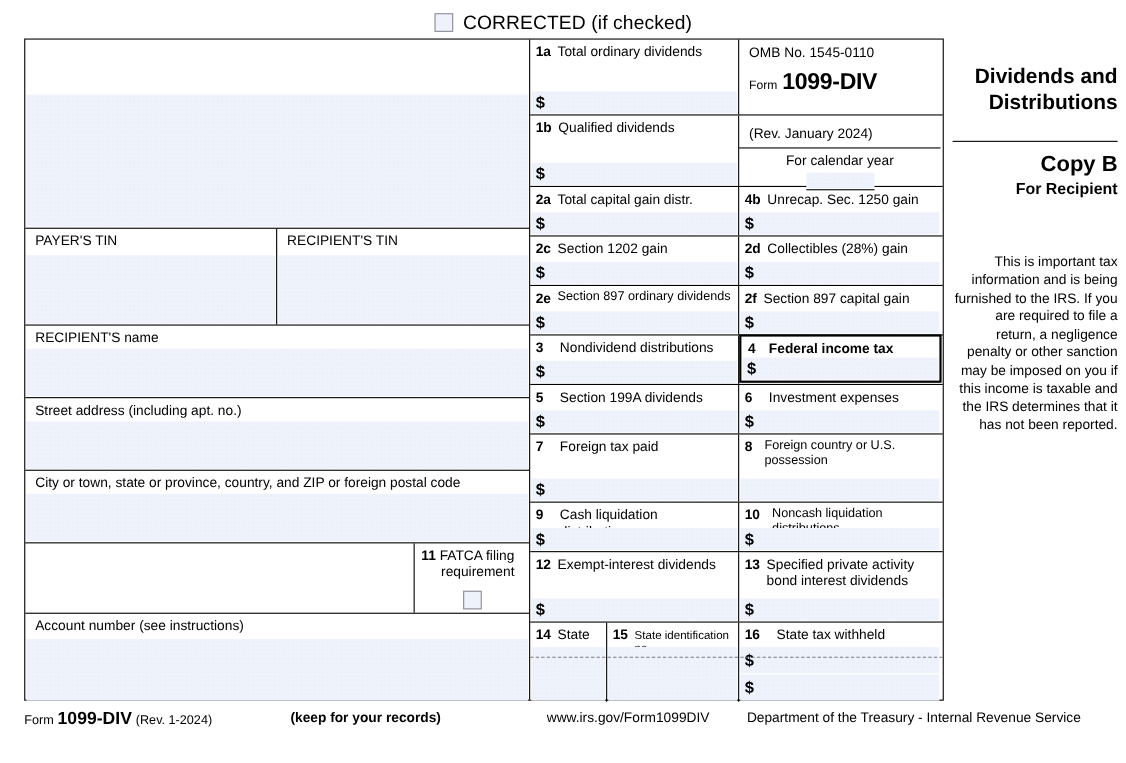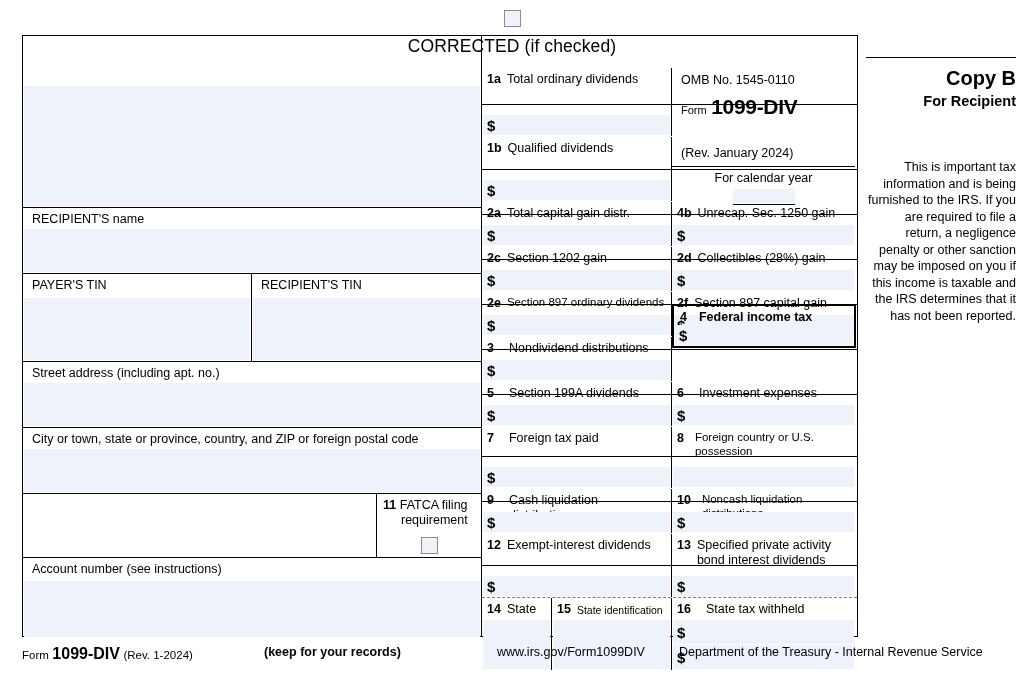--- a/index.html
+++ b/index.html
@@ -23,21 +23,20 @@
     background-size: 4px 4px;
   }
   .num { font-weight: bold; }
   .dollar { font-size: 15px; font-weight: bold; line-height: 1; }
 
   
   #corrected-row {
     position: absolute; left: 0; top: 10px; width: 1024px;
     display: flex; align-items: center; justify-content: center;
     gap: 9px;
-    flex-direction: column;
   }
   #corrected-box {
     width: 17px; height: 17px;
     border: 1.5px solid #8c8c96;
     background: #eef2fb;
   }
   #corrected-label { font-size: 17.5px; letter-spacing: .1px; }
 
   
   #form {
@@ -62,21 +61,21 @@
   .lrow .lfill {
     position: absolute; left: 1px; right: 1px; bottom: 1px;
   }
 
   
   #mid-col {
     position: absolute; left: 459px; top: 0;
     width: 375px; height: 100%;
   }
   .mrow { position: relative; width: 100%; border-bottom: 1.5px solid #000; display: flex; }
-  .mbox { position: relative; height: 100%; margin-top: 32px; }
+  .mbox { position: relative; height: 100%; }
   .mbox.split { border-right: 1.5px solid #000; }
   .mbox .cap {
     position: absolute; left: 5px; top: 4px; right: 3px;
     font-size: 12.5px; line-height: 1.2;
     display: flex; gap: 6px;
   }
   .mbox .cap .num { flex: 0 0 auto; }
   .mbox .money {
     position: absolute; left: 1px; right: 1px; bottom: 1px;
     height: 20px;
@@ -164,34 +163,34 @@
 </div>
 
 <div id="form">
 
   <div id="left-col">
 
     <div class="lrow" style="height:172px">
       <div class="lfill fill" style="height:120px"></div>
     </div>
 
-    <div class="lrow" style="height:66px">
-      <div class="cap">RECIPIENT'S name</div>
-      <div class="lfill fill" style="height:43px"></div>
-    </div>
-
     <div class="lrow" style="height:88px; display:flex">
       <div style="position:relative; width:229px; border-right:1.6px solid #000; height:100%">
         <div class="cap">PAYER'S TIN</div>
         <div class="lfill fill" style="height:62px"></div>
       </div>
       <div style="position:relative; flex:1; height:100%">
         <div class="cap">RECIPIENT'S TIN</div>
         <div class="lfill fill" style="height:62px"></div>
       </div>
+    </div>
+
+    <div class="lrow" style="height:66px">
+      <div class="cap">RECIPIENT'S name</div>
+      <div class="lfill fill" style="height:43px"></div>
     </div>
 
     <div class="lrow" style="height:66px">
       <div class="cap">Street address (including apt. no.)</div>
       <div class="lfill fill" style="height:43px"></div>
     </div>
 
     <div class="lrow" style="height:66px">
       <div class="cap">City or town, state or province, country, and ZIP or foreign postal code</div>
       <div class="lfill fill" style="height:43px"></div>
@@ -457,20 +456,24 @@
           <span class="dollar" style="padding-left:4px">$</span>
         </div>
       </div>
       <div id="dashes"></div>
     </div>
 
   </div>
 </div>
 
 <div id="right-col">
+  <div id="title-main">
+    <span>Dividends and</span><br>
+    <span>Distributions</span>
+  </div>
   <div id="rule-1"></div>
   <div id="copy-b">Copy B</div>
   <div id="for-recipient">For Recipient</div>
   <div id="notice">This is important tax information and is being furnished to the IRS. If you are required to file a return, a negligence penalty or other sanction may be imposed on you if this income is taxable and the IRS determines that it has not been reported.</div>
 </div>
 
 <div id="footer">
   <div class="f" id="f-form">
     <span class="small">Form</span>
     <span class="big">1099-DIV</span>

